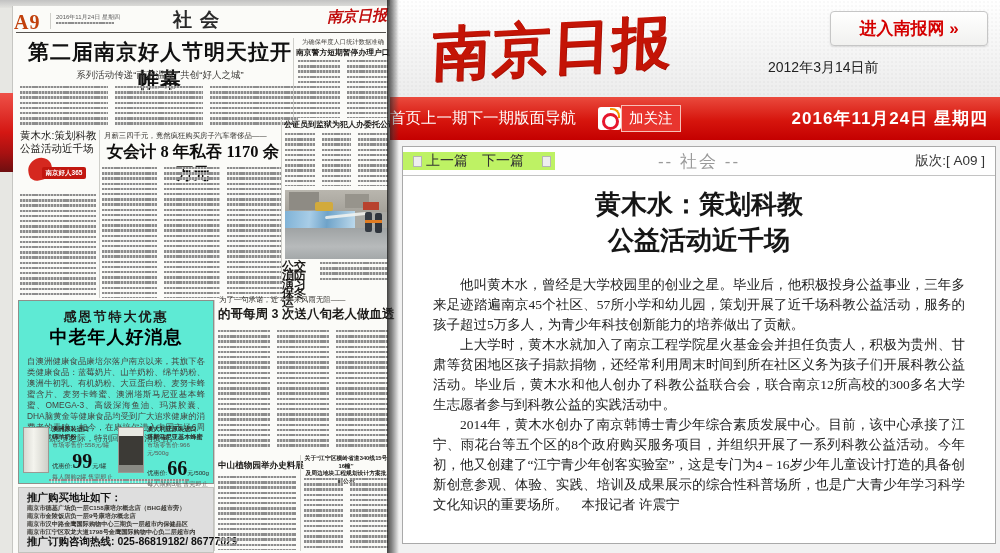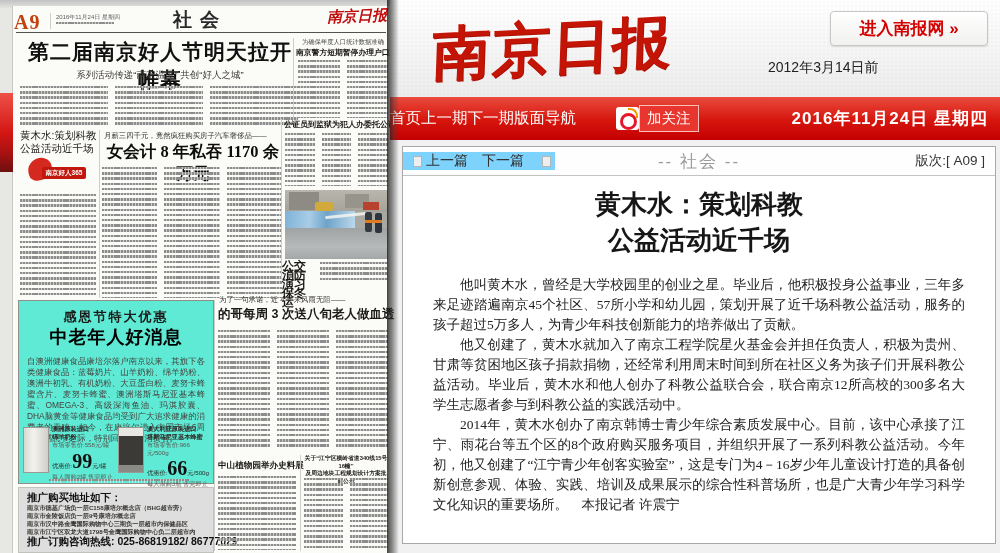--- a/index.html
+++ b/index.html
@@ -134,37 +134,37 @@
       text-shadow:1px 1px 0 #a81005;}
   #enter-btn{left:830px;top:11px;width:156px;height:33px;border:1px solid #c6c6c6;border-radius:4px;
       background:linear-gradient(#ffffff,#f1f1ef);box-shadow:0 1px 2px rgba(0,0,0,.12);
       color:#d40000;font-weight:bold;font-size:17px;text-align:center;line-height:33px;cursor:pointer;}
   #archive-date{left:768px;top:59px;font-size:14px;color:#222;cursor:pointer;}
 
   #nav-bar{left:390px;top:97px;width:610px;height:43px;
       background:linear-gradient(#ea4a3d 0%,#d6150d 55%,#c40000 100%);
       display:flex;align-items:center;color:#fff;}
   .nav-item{font-size:15.5px;color:#fff;cursor:pointer;white-space:nowrap;}
-  #weibo-group{display:flex;align-items:center;margin-left:40px;cursor:pointer;}
+  #weibo-group{display:flex;align-items:center;margin-left:22px;cursor:pointer;}
   #weibo-box{width:23px;height:23px;background:#fff;border-radius:3px;position:relative;}
   #weibo-eye{position:absolute;left:4px;top:6px;width:11px;height:11px;border:3px solid #e6162d;border-radius:50%;}
   #weibo-arc{position:absolute;right:1px;top:1px;width:8px;height:8px;border:2px solid #f39800;
       border-left:none;border-bottom:none;border-radius:0 8px 0 0;}
   #follow-btn{height:25px;padding:0 7px;background:#e8352e;border:1px solid #f7c0b8;
       color:#fff;font-size:14.5px;line-height:25px;}
   #nav-date{margin-left:auto;margin-right:12px;font-weight:bold;font-size:17px;letter-spacing:1px;}
 
   #article-panel{left:402px;top:146px;width:592px;height:396px;background:#fff;border:1px solid #a9a9a9;}
   #panel-bar{left:0;top:0;width:100%;height:28px;border-bottom:1px solid #c3c3c3;
       display:flex;align-items:center;background:#fefefe;}
   .sq{display:inline-block;width:7px;height:9px;border:1px solid #b5b5b5;background:#eee;margin:0 4px;}
   .bar-link{font-size:14px;color:#333;margin-right:14px;cursor:pointer;white-space:nowrap;}
   #bar-section{position:absolute;left:0;width:100%;text-align:center;font-size:17px;color:#9a9a9a;letter-spacing:2px;}
   #bar-page{margin-left:auto;margin-right:10px;font-size:13.5px;color:#333;white-space:nowrap;z-index:2;background:#fefefe;padding-left:6px;}
-  #bar-left{display:flex;align-items:center;z-index:2;background:#7dd3fc;padding-left:6px;}
+  #bar-left{display:flex;align-items:center;z-index:2;background:#bef264;padding-left:6px;}
 
   #art-title{left:0;top:40px;width:100%;text-align:center;
       font:bold 26px "Liberation Serif","DejaVu Serif",serif;color:#161616;line-height:36px;}
   #art-body{left:30px;top:128px;width:532px;
       font-family:"Liberation Serif","DejaVu Serif",serif;font-size:13.5px;line-height:20px;color:#222;}
   #art-body p{margin:0;text-indent:2em;text-align:justify;}
 </style>
 </head>
 <body>
 
@@ -337,18 +337,18 @@
     <span id="bar-page">版次:[ A09 ]</span>
   </div>
 
   <div id="art-title" class="abs">
     <span>黄木水：策划科教</span><br>
     <span>公益活动近千场</span>
   </div>
 
   <div id="art-body" class="abs">
     <p>他叫黄木水，曾经是大学校园里的创业之星。毕业后，他积极投身公益事业，三年多来足迹踏遍南京45个社区、57所小学和幼儿园，策划开展了近千场科教公益活动，服务的孩子超过5万多人，为青少年科技创新能力的培养做出了贡献。</p>
-    <p>他又创建了，黄木水就加入了南京工程学院星火基金会并担任负责人，积极为贵州、甘肃等贫困地区孩子捐款捐物，还经常利用周末时间到所在社区义务为孩子们开展科教公益活动。毕业后，黄木水和他人创办了科教公益联合会，联合南京12所高校的300多名大学生志愿者参与到科教公益的实践活动中。</p>
+    <p>上大学时，黄木水就加入了南京工程学院星火基金会并担任负责人，积极为贵州、甘肃等贫困地区孩子捐款捐物，还经常利用周末时间到所在社区义务为孩子们开展科教公益活动。毕业后，黄木水和他人创办了科教公益联合会，联合南京12所高校的300多名大学生志愿者参与到科教公益的实践活动中。</p>
     <p>2014年，黄木水创办了南京韩博士青少年综合素质发展中心。目前，该中心承接了江宁、雨花台等五个区的8个政府购买服务项目，并组织开展了一系列科教公益活动。今年初，他又创建了“江宁青少年创客实验室”，这是专门为4－16岁少年儿童设计打造的具备创新创意参观、体验、实践、培训及成果展示的综合性科普场所，也是广大青少年学习科学文化知识的重要场所。　本报记者 许震宁</p>
   </div>
 </div>
 
 <div id="paper-shadow" class="abs"></div>
 
 </body></html>

